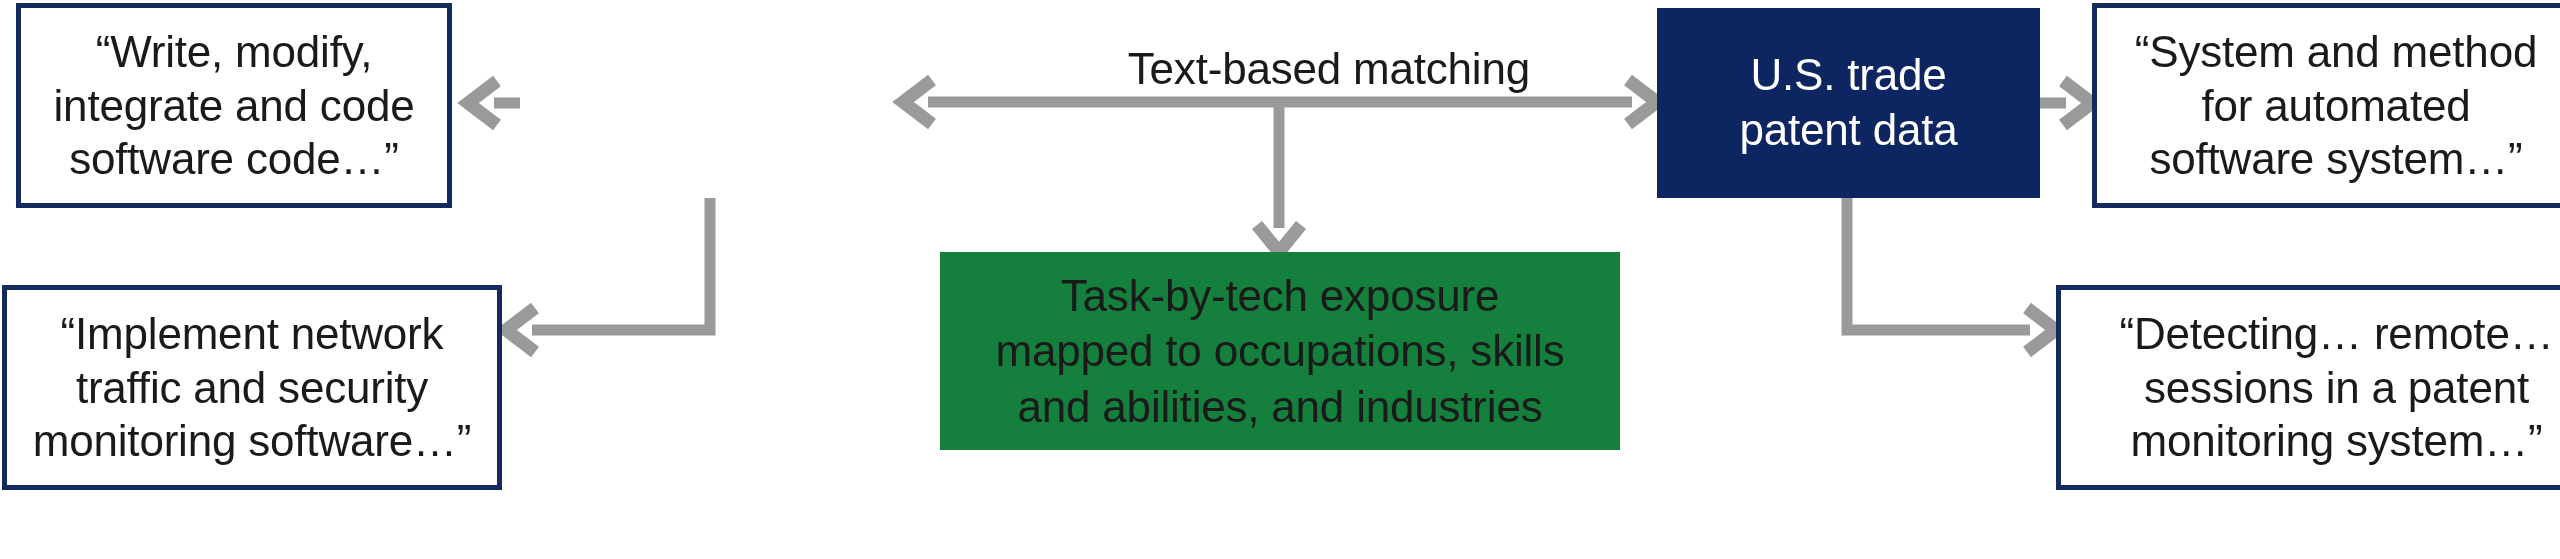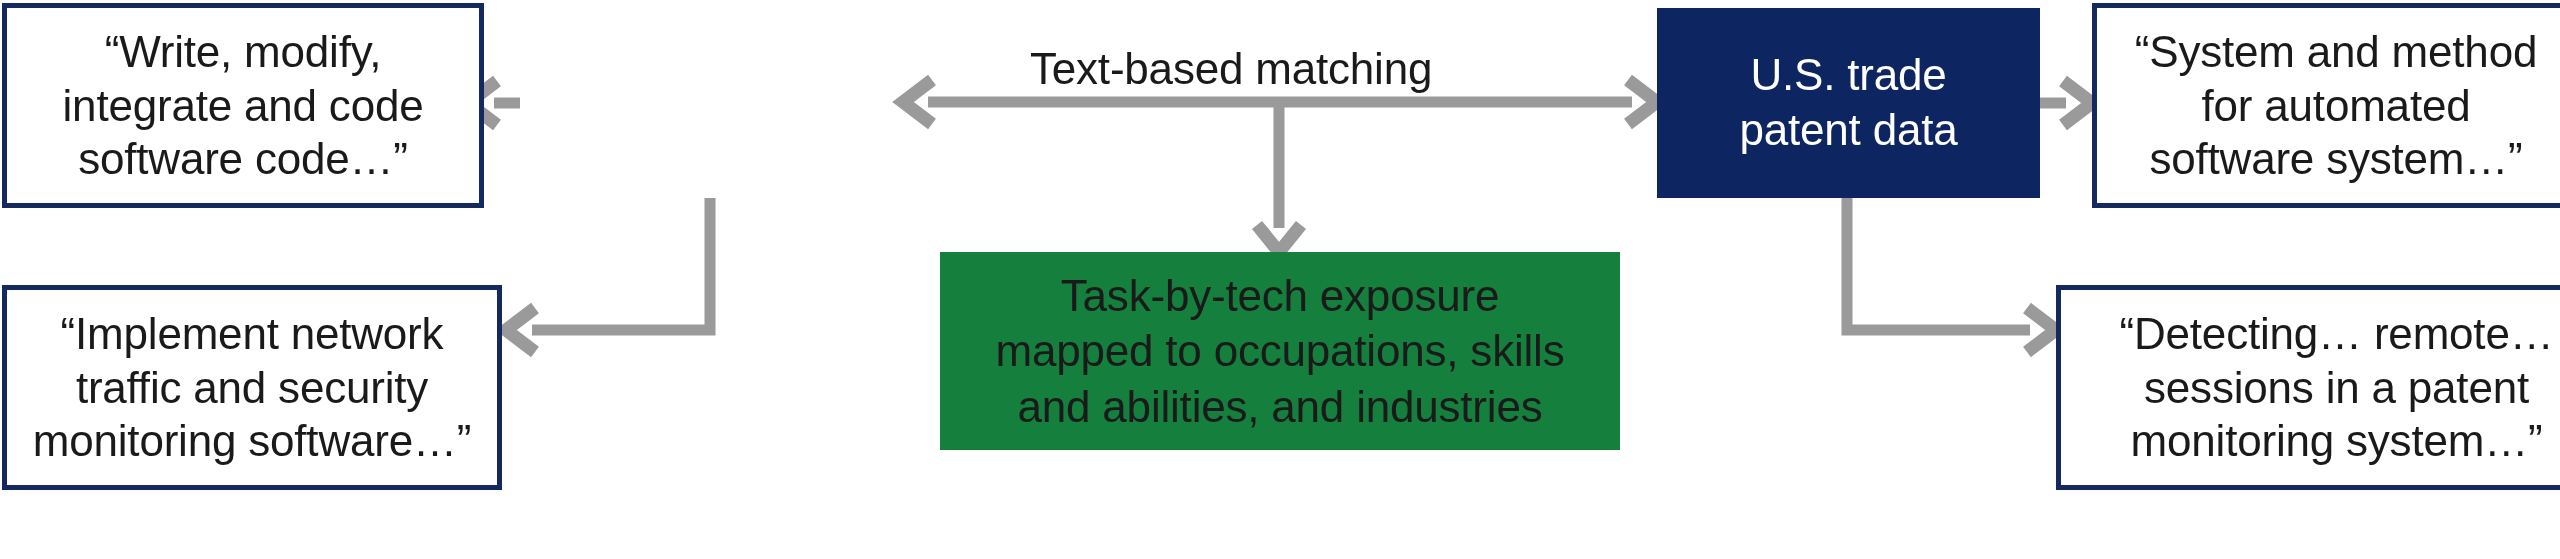--- a/index.html
+++ b/index.html
@@ -100,23 +100,23 @@
         <path d="M 2063 81 L 2092 103 L 2063 125" stroke="#9a9a9a" stroke-width="13" fill="none" stroke-linecap="butt" stroke-linejoin="miter"></path>
       </g>
 
       <g>
         <path d="M 1847 198 L 1847 330 L 2030 330" stroke="#9a9a9a" stroke-width="11" fill="none" stroke-linejoin="miter"></path>
         <path d="M 2027 308 L 2056 330 L 2027 352" stroke="#9a9a9a" stroke-width="13" fill="none" stroke-linecap="butt" stroke-linejoin="miter"></path>
       </g>
     </svg>
   </div>
 
-  <div class="edge-label" style="left:1030px; top:44px; width:500px; text-align:left;">Text-based matching</div>
+  <div class="edge-label" style="left:1030px; top:44px; width:500px; text-align:right;">Text-based matching</div>
 
-  <div class="box quote-box" style="left:2px; top:3px; width:482px; height:205px;">
+  <div class="box quote-box" style="left:16px; top:3px; width:436px; height:205px;">
     <div>
       <span class="txtline">“Write, modify,</span>
       <span class="txtline">integrate and code</span>
       <span class="txtline">software code…”</span>
     </div>
   </div>
 
 
   <div class="box navy-box" style="left:1657px; top:8px; width:383px; height:190px;">
     <div>

